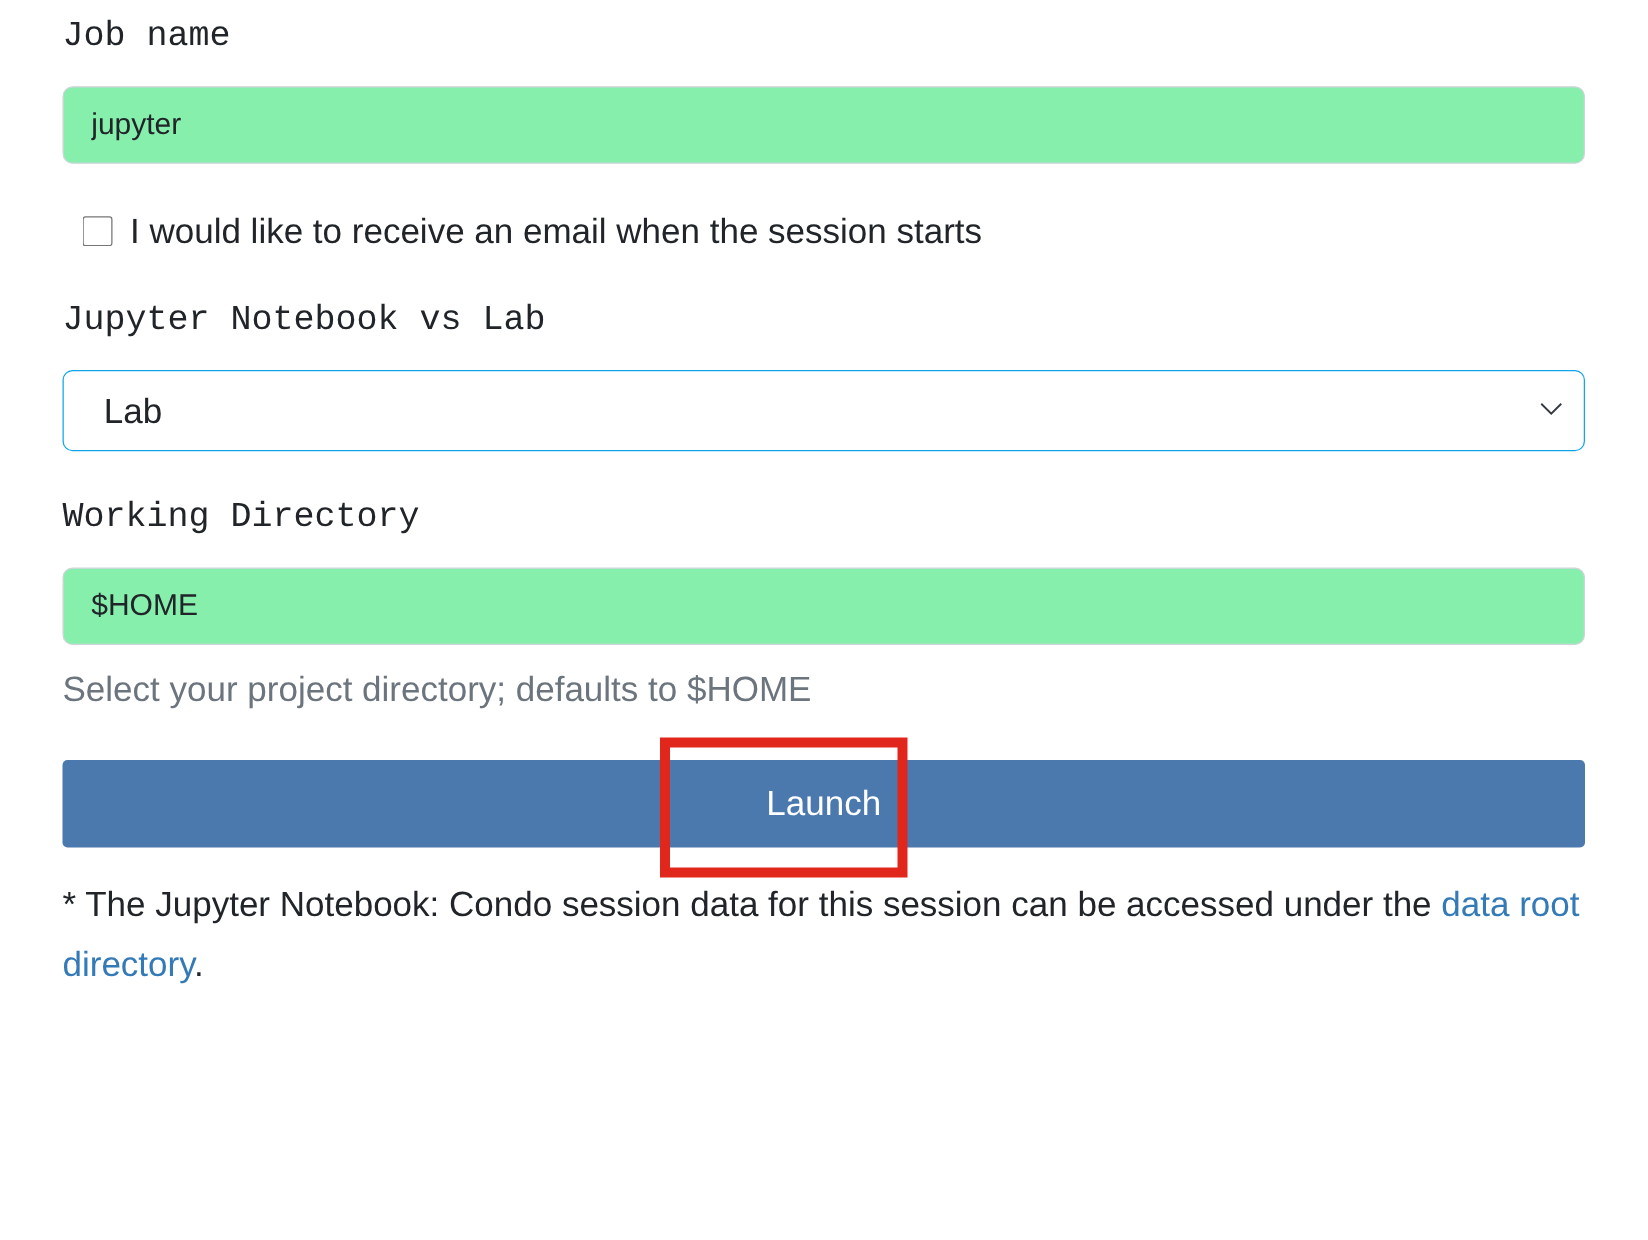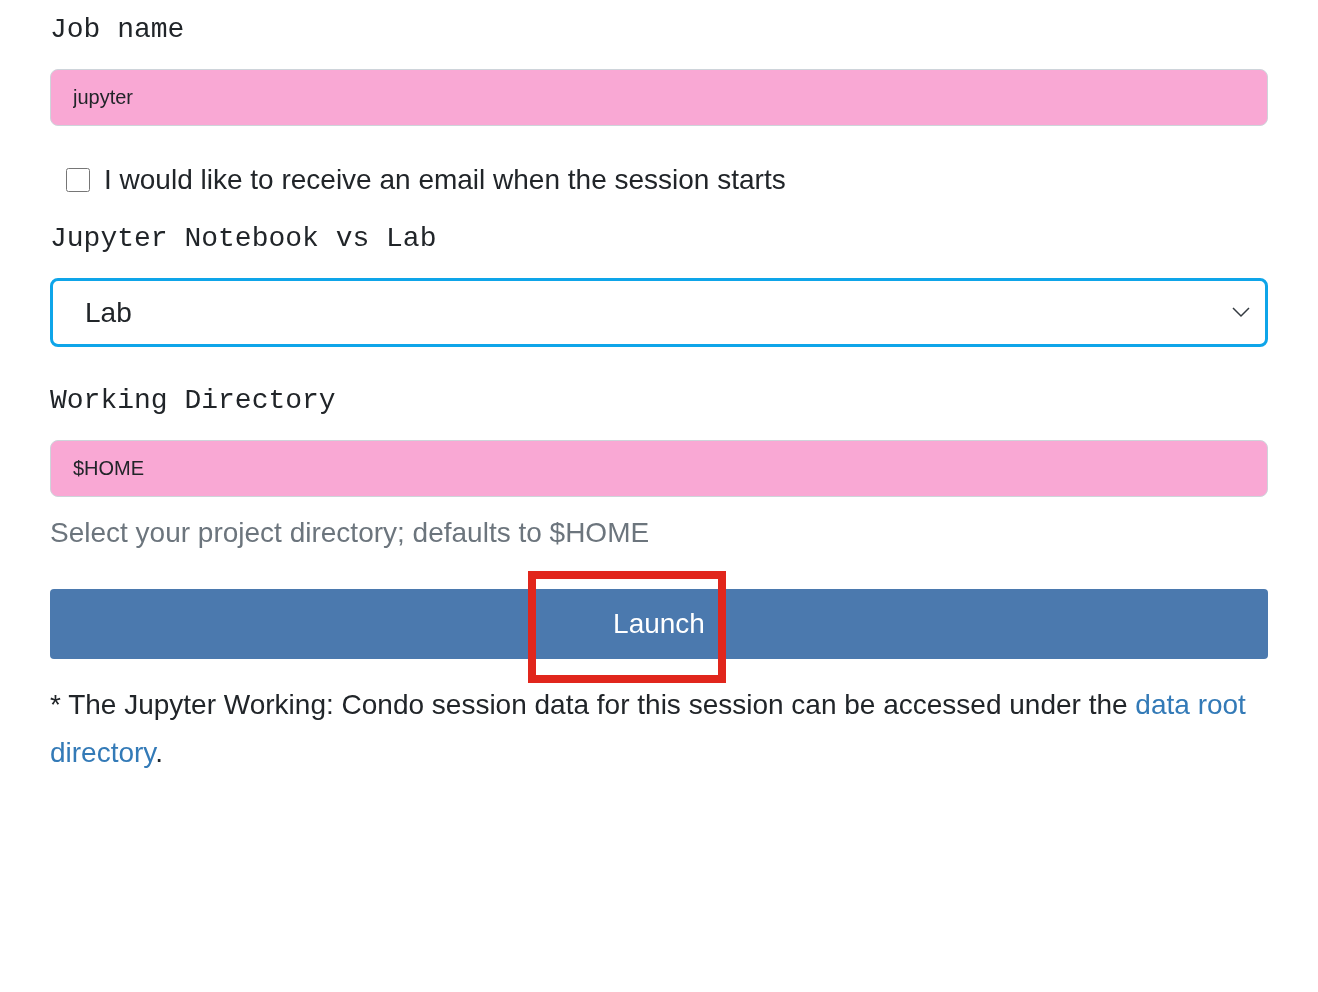--- a/index.html
+++ b/index.html
@@ -19,39 +19,39 @@
     .form-label {
       display: block;
       font-size: 28px;
       color: #212529;
       margin-bottom: 24px;
       font-weight: 400;
       font-family: Liberation Mono, monospace;
     }
     .form-input {
       width: 100%;
-      font-size: 20px;
+      font-size: 24px;
       padding: 16px 22px;
       border: 1px solid #ced4da;
       border-radius: 8px;
       color: #212529;
       font-family: inherit;
-      background: #f9a8d4;
+      background: #86efac;
     }
     .help-text {
       font-size: 28px;
       color: #6c757d;
       margin-top: 20px;
       font-weight: 400;
     }
     .checkbox-row {
       display: flex;
       align-items: center;
       gap: 14px;
-      margin-bottom: 27px;
+      margin-bottom: 40px;
       padding-left: 16px;
     }
     .checkbox-row input[type="checkbox"] {
       width: 24px;
       height: 24px;
       border: 1px solid #adb5bd;
       border-radius: 5px;
       cursor: pointer;
     }
     .checkbox-row label {
@@ -60,21 +60,21 @@
       cursor: pointer;
     }
     .select-wrapper {
       position: relative;
       width: 100%;
     }
     .form-select {
       width: 100%;
       font-size: 28px;
       padding: 16px 50px 16px 32px;
-      border: 3px solid #0ea5e9;
+      border: 1px solid #0ea5e9;
       border-radius: 8px;
       color: #212529;
       background: #fff;
       font-family: inherit;
       appearance: none;
       -webkit-appearance: none;
       -moz-appearance: none;
       cursor: pointer;
     }
     .select-chevron {
@@ -151,14 +151,14 @@
   <input type="text" class="form-input" value="$HOME" style="">
   <div class="help-text">Select your project directory; defaults to $HOME</div>
 </div>
 
 <div class="launch-wrapper">
   <button class="launch-button">Launch</button>
   <div class="highlight-box"></div>
 </div>
 
 <p class="footnote">
-  <span>* The Jupyter Working: Condo session data for this session can be accessed under the </span><a href="#">data root directory</a><span>.</span>
+  <span>* The Jupyter Notebook: Condo session data for this session can be accessed under the </span><a href="#">data root directory</a><span>.</span>
 </p>
 
 </body></html>

